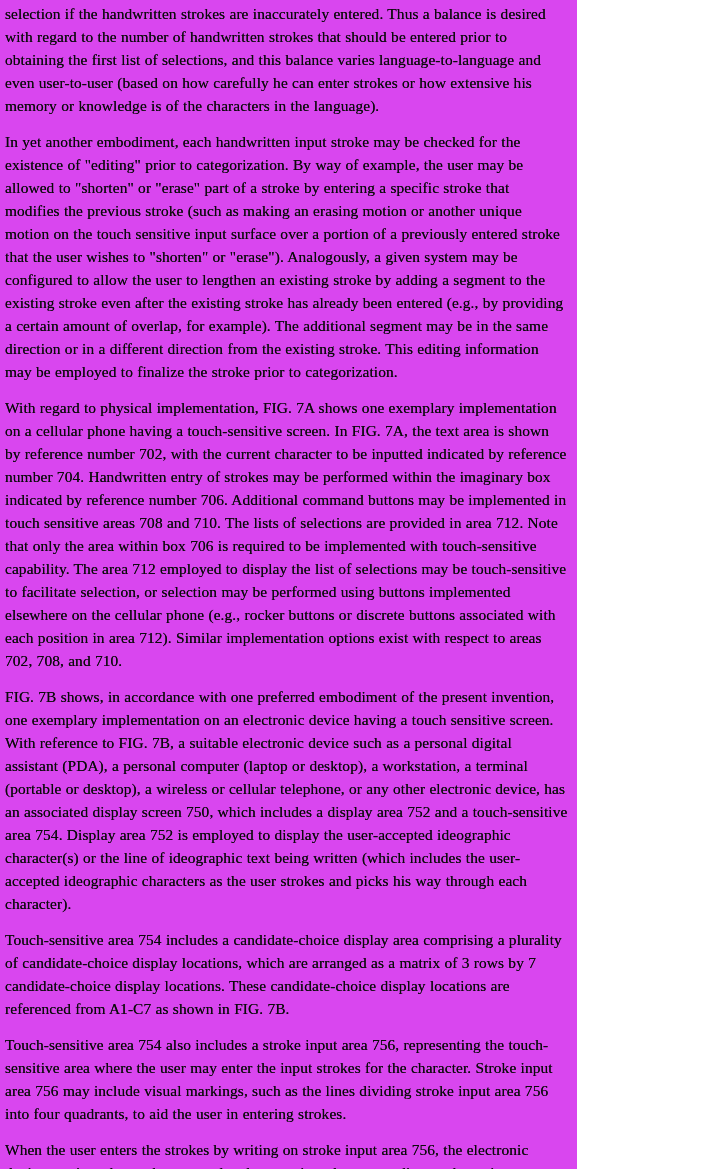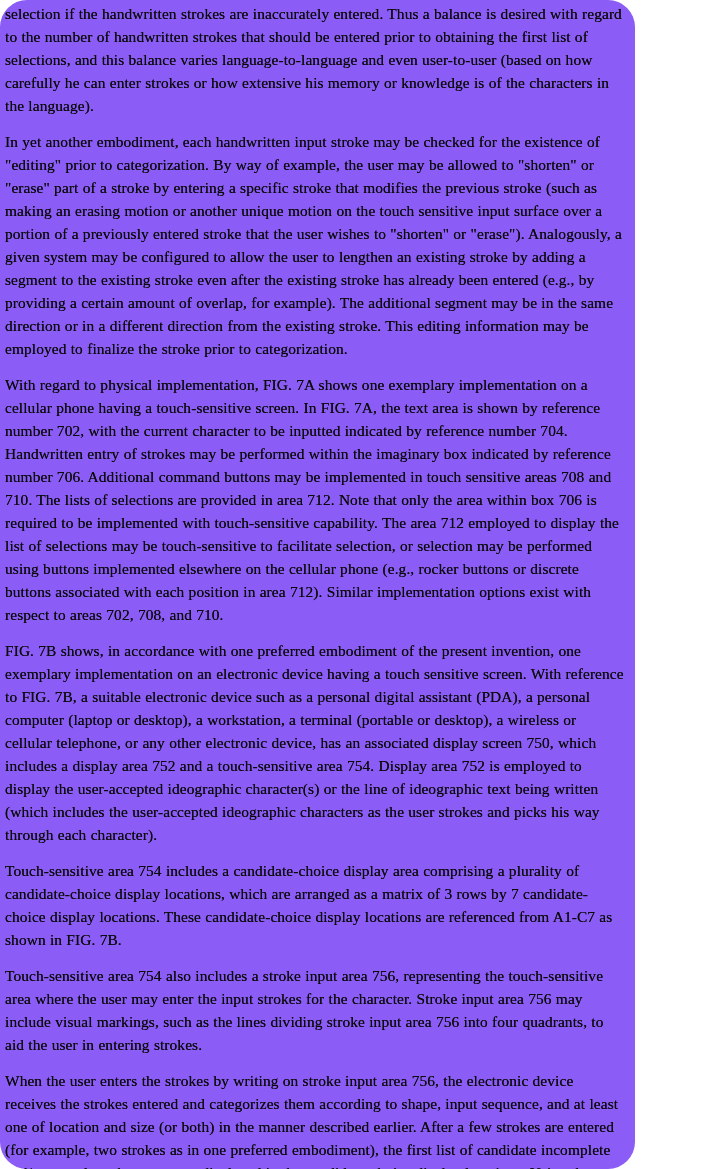--- a/index.html
+++ b/index.html
@@ -2,27 +2,26 @@
 <html><head>
 <meta charset="utf-8">
 <style>
   html, body {
     margin: 0;
     padding: 0;
     background: #ffffff;
   }
   .page {
     position: relative;
-    width: 635px;
+    width: 577px;
     height: 1169px;
-    background: #8b5cf6;
+    background: #d946ef;
     overflow: hidden;
     box-sizing: border-box;
     padding: 2px 9px 0 5px;
-    border-radius: 27px;
   }
   .doc-text {
     font-family: "Liberation Serif", "DejaVu Serif", serif;
     font-size: 15.4px;
     line-height: 23px;
     color: #0b0b0b;
     
     text-shadow: 0 0 0.45px rgba(10,10,10,0.85);
     letter-spacing: 0.1px;
   }

